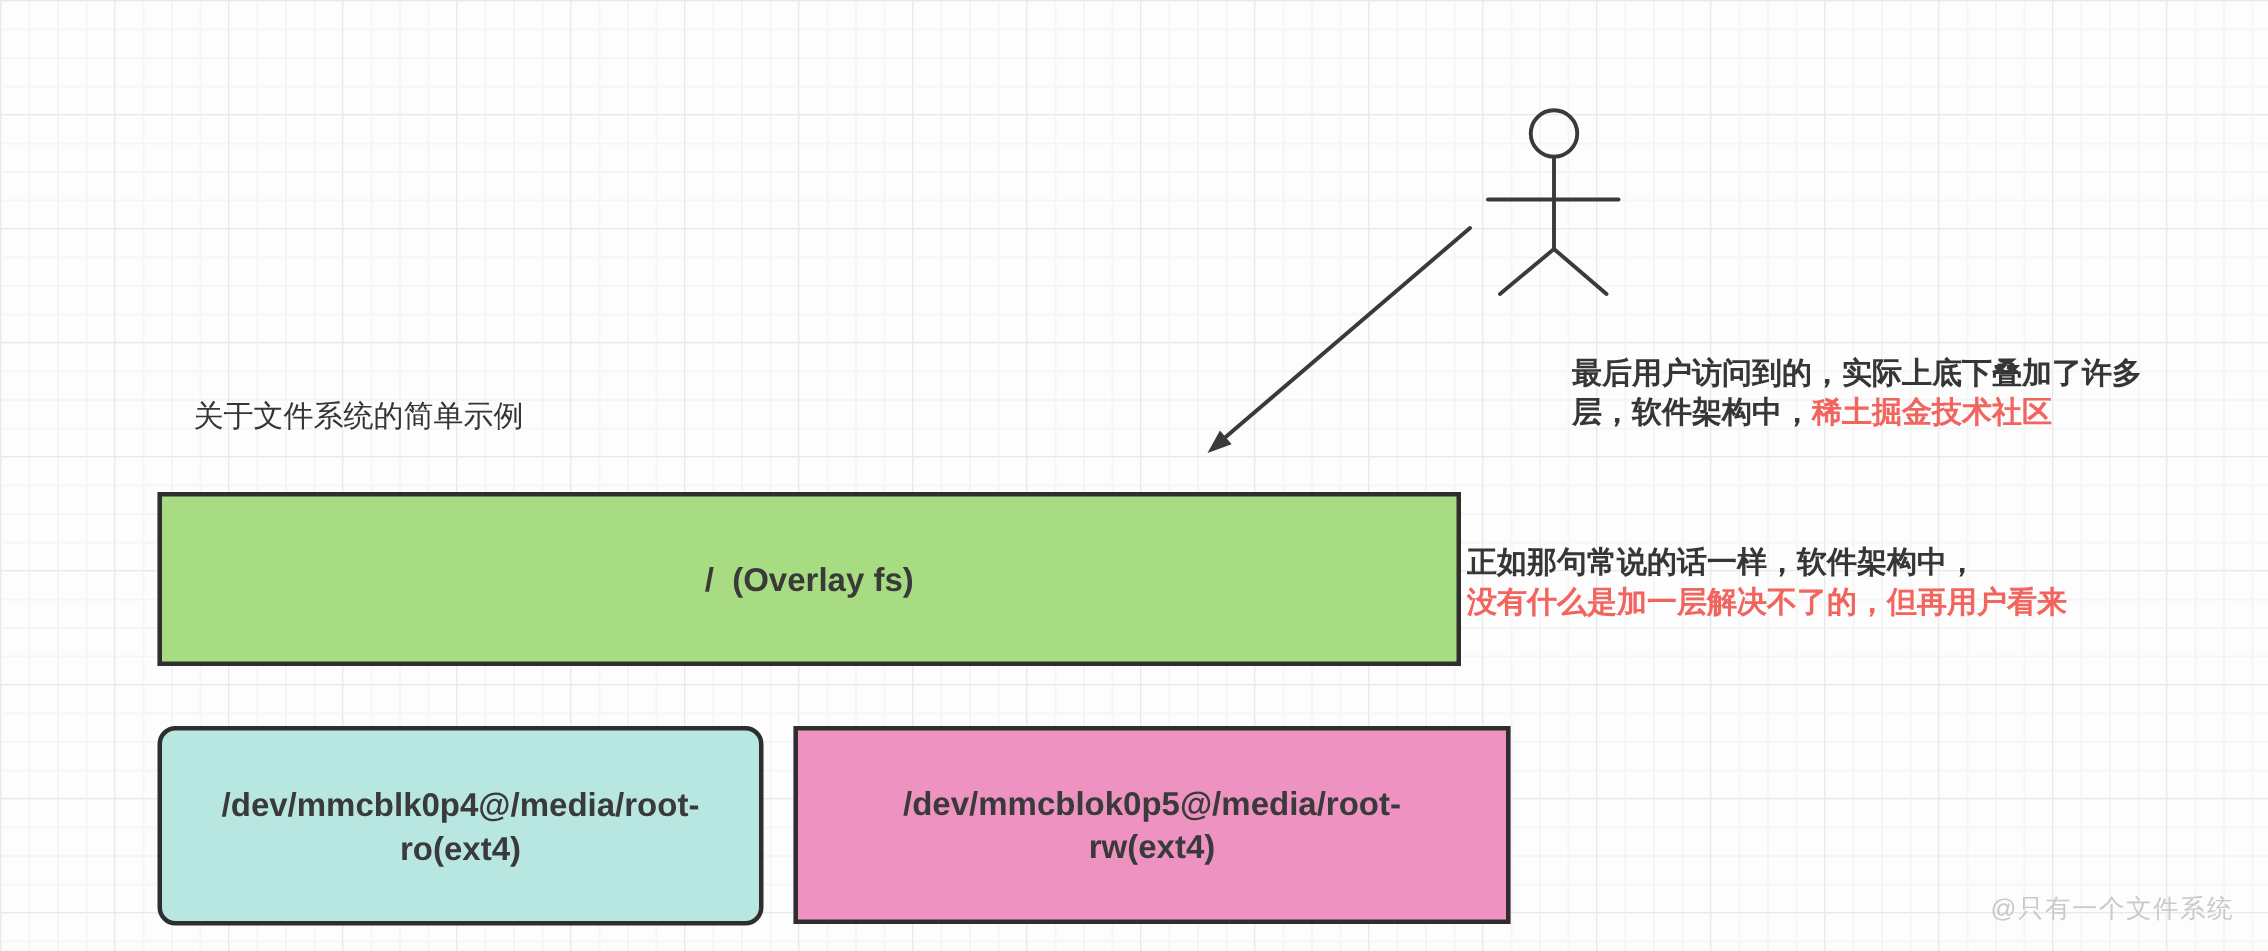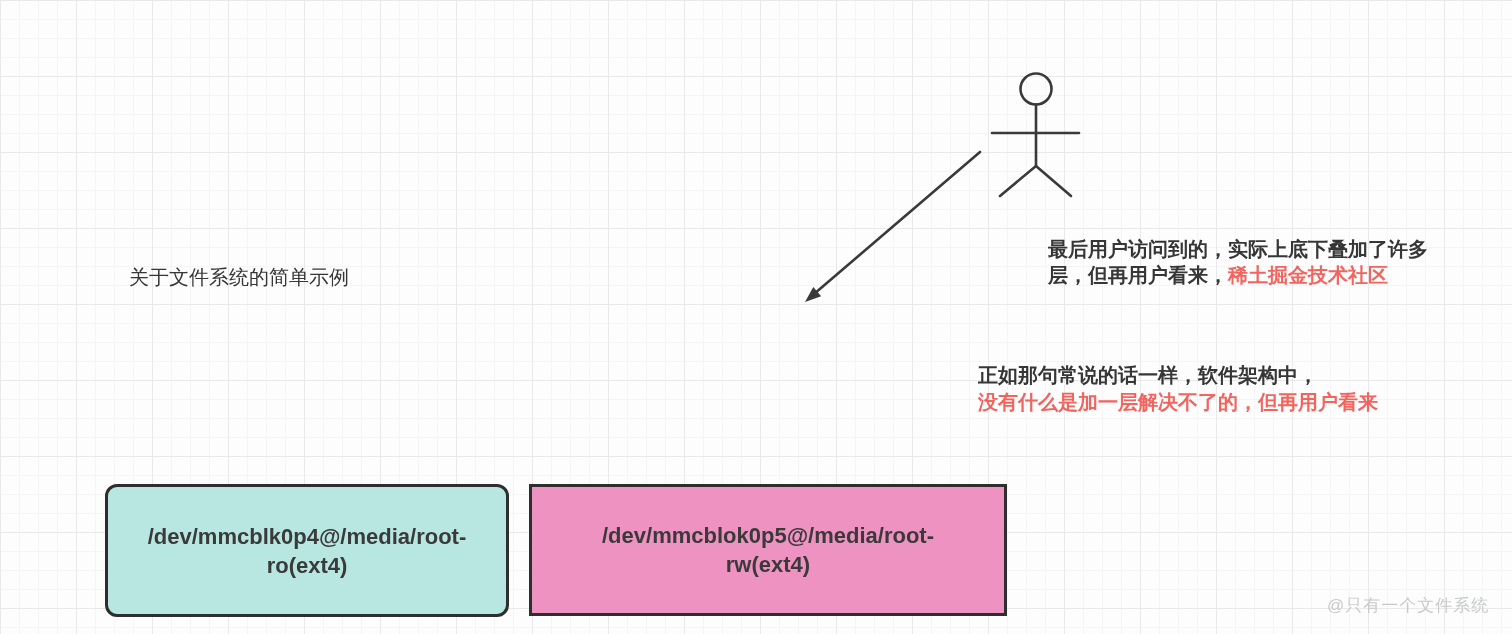--- a/index.html
+++ b/index.html
@@ -90,34 +90,37 @@
       <line x1="1036" y1="166" x2="1071" y2="196"></line>
     </g>
     <g>
       <line x1="980" y1="152" x2="814" y2="294" stroke="#3a3a3a" stroke-width="2.6" stroke-linecap="round"></line>
       <polygon points="805,302 813.3,287.0 821.1,296.2" fill="#3a3a3a"></polygon>
     </g>
   </svg>
 
   <div class="diagram-title">关于文件系统的简单示例</div>
 
+  <div class="box box-overlay">
+    <div class="box-label">/&nbsp; (Overlay fs)</div>
+  </div>
 
   <div class="box box-ro">
     <div class="box-label">/dev/mmcblk0p4@/media/root-
 ro(ext4)</div>
   </div>
 
   <div class="box box-rw">
     <div class="box-label">/dev/mmcblok0p5@/media/root-
 rw(ext4)</div>
   </div>
 
   <div class="annotation annotation-top">
     <div>最后用户访问到的，实际上底下叠加了许多</div>
-    <div><span>层，但再用户看来，</span><span class="red-text">稀土掘金技术社区</span></div>
+    <div><span>层，软件架构中，</span><span class="red-text">稀土掘金技术社区</span></div>
   </div>
 
   <div class="annotation annotation-bottom">
     <div>正如那句常说的话一样，软件架构中，</div>
     <div class="red-text">没有什么是加一层解决不了的，但再用户看来</div>
   </div>
 
   <div class="watermark">@只有一个文件系统</div>
 
 </div>

